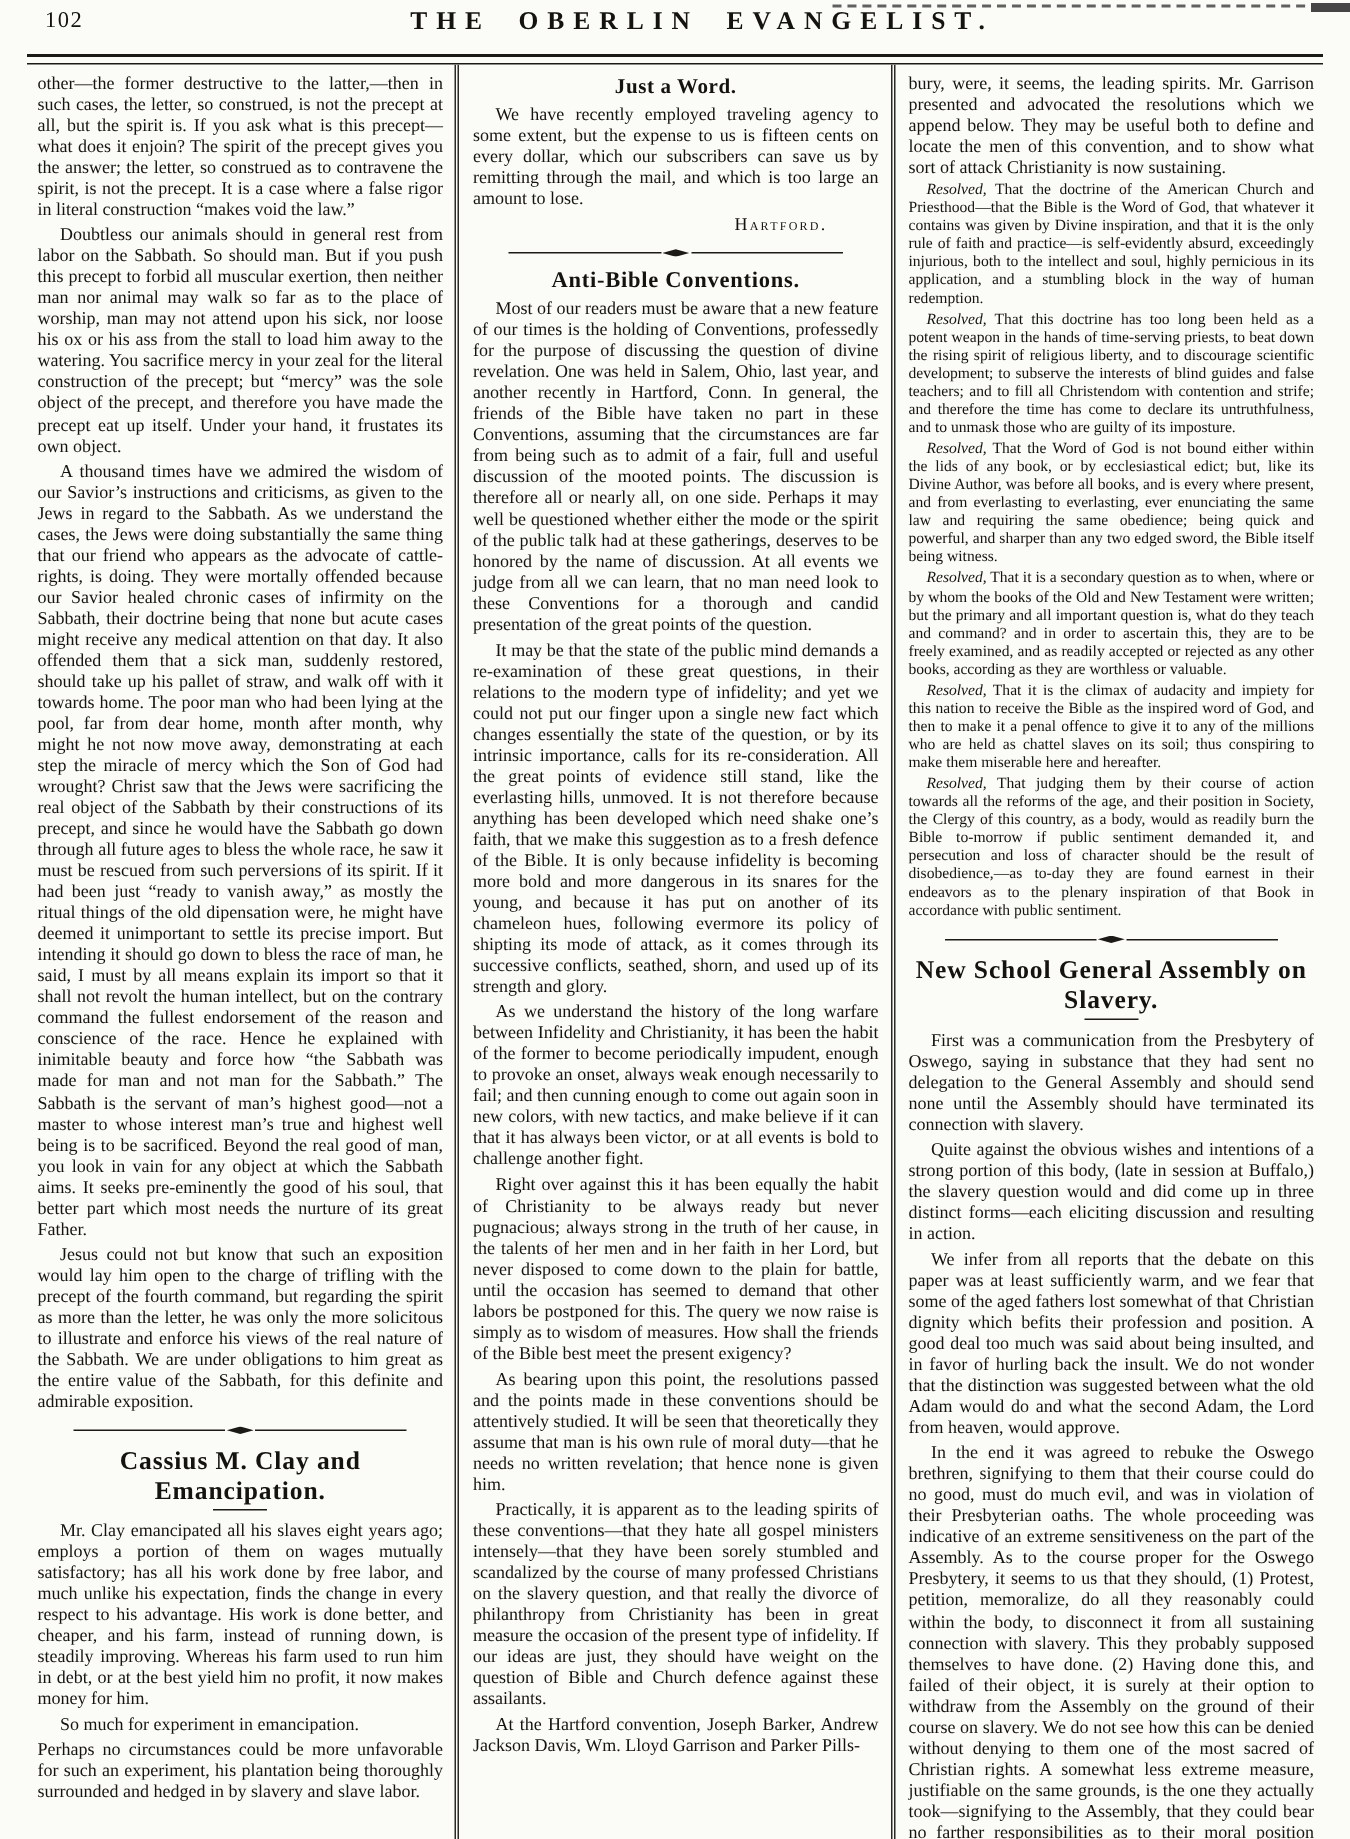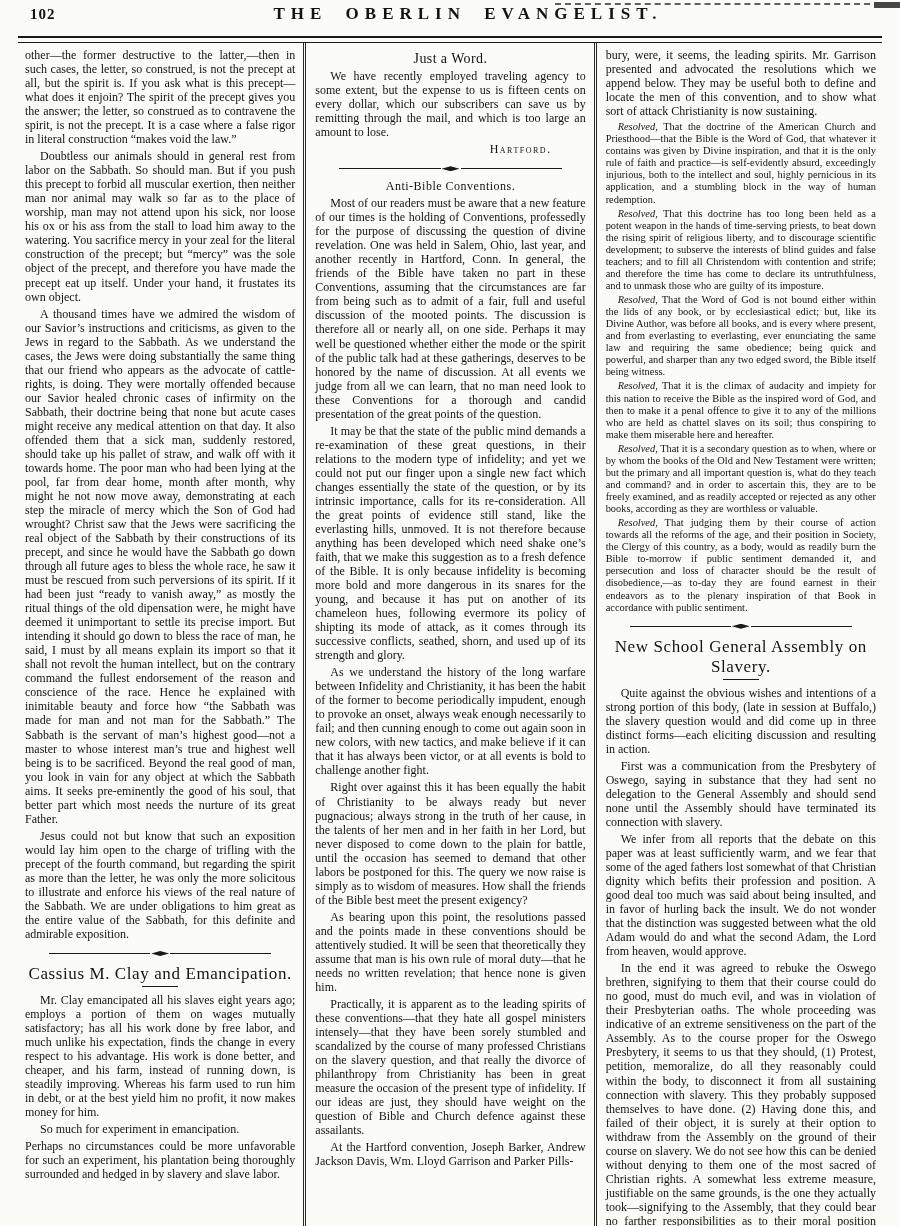--- a/index.html
+++ b/index.html
@@ -19,21 +19,21 @@
     border-top: 2px dashed #3a3a3a; opacity: .8;
   }
   .scan-artifact::after {
     content: ""; position: absolute; right: 0; top: -3px;
     width: 26px; height: 6px; background: #1a1a1a;
   }
 
   .header { position: relative; height: 30px; padding-top: 4px; }
   .page-number {
     position: absolute; left: 30px; top: 6px;
-    font-size: 15px; font-weight: bold; letter-spacing: 1px;
+    font-size: 15px; font-weight: normal; letter-spacing: 1px;
   }
   .masthead {
     margin: 0; text-align: center;
     font-size: 17px; font-weight: bold; letter-spacing: 6px;
     word-spacing: 8px;
     padding-left: 36px;
   }
   .header-rule {
     margin: 2px 18px 0 18px; height: 4px;
     border-top: 2px solid #1c1a17; border-bottom: 1px solid #1c1a17;
@@ -52,24 +52,24 @@
   .col p {
     margin: 0 0 3px 0;
     font-size: 12px; line-height: 1.17;
     text-align: justify; text-indent: 15px;
   }
   .col p.noindent { text-indent: 0; }
   .col p.small { font-size: 10.4px; line-height: 1.16; margin-bottom: 2px; text-indent: 12px; }
   .col p.small em { font-style: italic; }
 
   h2 {
-    margin: 3px 0 2px 0; text-align: center; font-weight: normal;
+    margin: 3px 0 2px 0; text-align: center; font-weight: bold;
   }
   h2.h-small { font-size: 14px; letter-spacing: .4px; }
-  h2.h-mid   { font-size: 12px; letter-spacing: .5px; }
+  h2.h-mid   { font-size: 15px; letter-spacing: .5px; }
   h2.h-large { font-size: 17px; letter-spacing: .6px; }
 
   .title-rule {
     width: 36px; margin: 1px auto 6px auto;
     border-top: 1.5px solid #1c1a17;
   }
 
   .byline {
     text-align: right !important; text-indent: 0 !important;
     padding-right: 34px;
@@ -152,40 +152,40 @@
       <p class="small">
         <em>Resolved,</em>
         <span>That this doctrine has too long been held as a potent weapon in the hands of time-serving priests, to beat down the rising spirit of religious liberty, and to discourage scientific development; to subserve the interests of blind guides and false teachers; and to fill all Christendom with contention and strife; and therefore the time has come to declare its untruthfulness, and to unmask those who are guilty of its imposture.</span>
       </p>
       <p class="small">
         <em>Resolved,</em>
         <span>That the Word of God is not bound either within the lids of any book, or by ecclesiastical edict; but, like its Divine Author, was before all books, and is every where present, and from everlasting to everlasting, ever enunciating the same law and requiring the same obedience; being quick and powerful, and sharper than any two edged sword, the Bible itself being witness.</span>
       </p>
       <p class="small">
         <em>Resolved,</em>
-        <span>That it is the climax of audacity and impiety for this nation to receive the Bible as the inspired word of God, and then to make it a penal offence to give it to any of the millions who are held as chattel slaves on its soil; thus conspiring to make them miserable here and hereafter.</span>
+        <span>That it is a secondary question as to when, where or by whom the books of the Old and New Testament were written; but the primary and all important question is, what do they teach and command? and in order to ascertain this, they are to be freely examined, and as readily accepted or rejected as any other books, according as they are worthless or valuable.</span>
       </p>
       <p class="small">
         <em>Resolved,</em>
-        <span>That it is a secondary question as to when, where or by whom the books of the Old and New Testament were written; but the primary and all important question is, what do they teach and command? and in order to ascertain this, they are to be freely examined, and as readily accepted or rejected as any other books, according as they are worthless or valuable.</span>
+        <span>That it is the climax of audacity and impiety for this nation to receive the Bible as the inspired word of God, and then to make it a penal offence to give it to any of the millions who are held as chattel slaves on its soil; thus conspiring to make them miserable here and hereafter.</span>
       </p>
       <p class="small">
         <em>Resolved,</em>
         <span>That judging them by their course of action towards all the reforms of the age, and their position in Society, the Clergy of this country, as a body, would as readily burn the Bible to-morrow if public sentiment demanded it, and persecution and loss of character should be the result of disobedience,—as to-day they are found earnest in their endeavors as to the plenary inspiration of that Book in accordance with public sentiment.</span>
       </p>
 
       <div class="divider">
         <span class="dl"></span>
           <span class="diamond"></span>
           <span class="dl"></span>
       </div>
 
       <h2 class="h-large">New School General Assembly on Slavery.</h2>
       <div class="title-rule"></div>
+      <p>First was a communication from the Presbytery of Oswego, saying in substance that they had sent no delegation to the General Assembly and should send none until the Assembly should have terminated its connection with slavery.</p>
       <p>Quite against the obvious wishes and intentions of a strong portion of this body, (late in session at Buffalo,) the slavery question would and did come up in three distinct forms—each eliciting discussion and resulting in action.</p>
-      <p>First was a communication from the Presbytery of Oswego, saying in substance that they had sent no delegation to the General Assembly and should send none until the Assembly should have terminated its connection with slavery.</p>
       <p>We infer from all reports that the debate on this paper was at least sufficiently warm, and we fear that some of the aged fathers lost somewhat of that Christian dignity which befits their profession and position. A good deal too much was said about being insulted, and in favor of hurling back the insult. We do not wonder that the distinction was suggested between what the old Adam would do and what the second Adam, the Lord from heaven, would approve.</p>
       <p>In the end it was agreed to rebuke the Oswego brethren, signifying to them that their course could do no good, must do much evil, and was in violation of their Presbyterian oaths. The whole proceeding was indicative of an extreme sensitiveness on the part of the Assembly. As to the course proper for the Oswego Presbytery, it seems to us that they should, (1) Protest, petition, memoralize, do all they reasonably could within the body, to disconnect it from all sustaining connection with slavery. This they probably supposed themselves to have done. (2) Having done this, and failed of their object, it is surely at their option to withdraw from the Assembly on the ground of their course on slavery. We do not see how this can be denied without denying to them one of the most sacred of Christian rights. A somewhat less extreme measure, justifiable on the same grounds, is the one they actually took—signifying to the Assembly, that they could bear no farther responsibilities as to their moral position before the world until they should cease to sustain any approving connections with slavery.</p>
 
     </div>
 
   </div>
 </div>
 
 </body></html>

